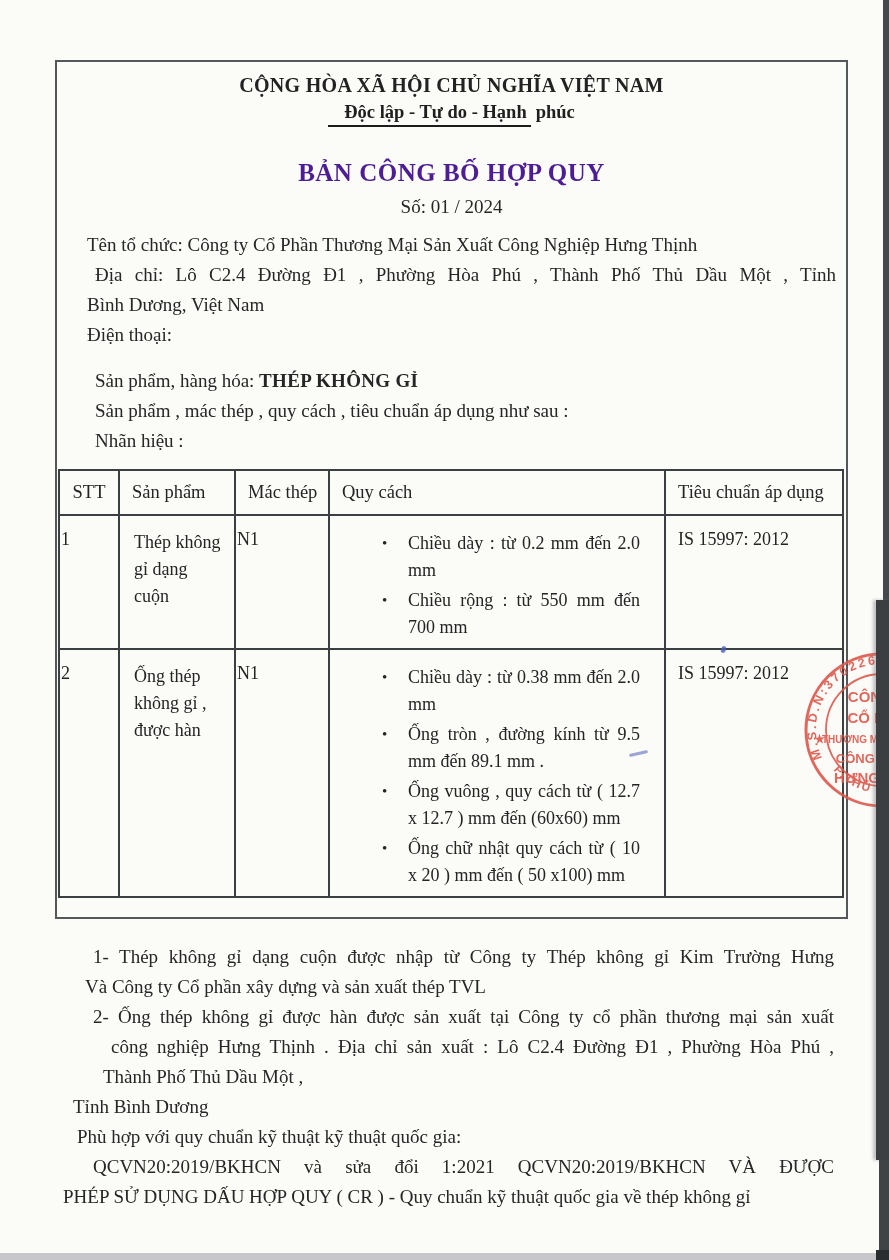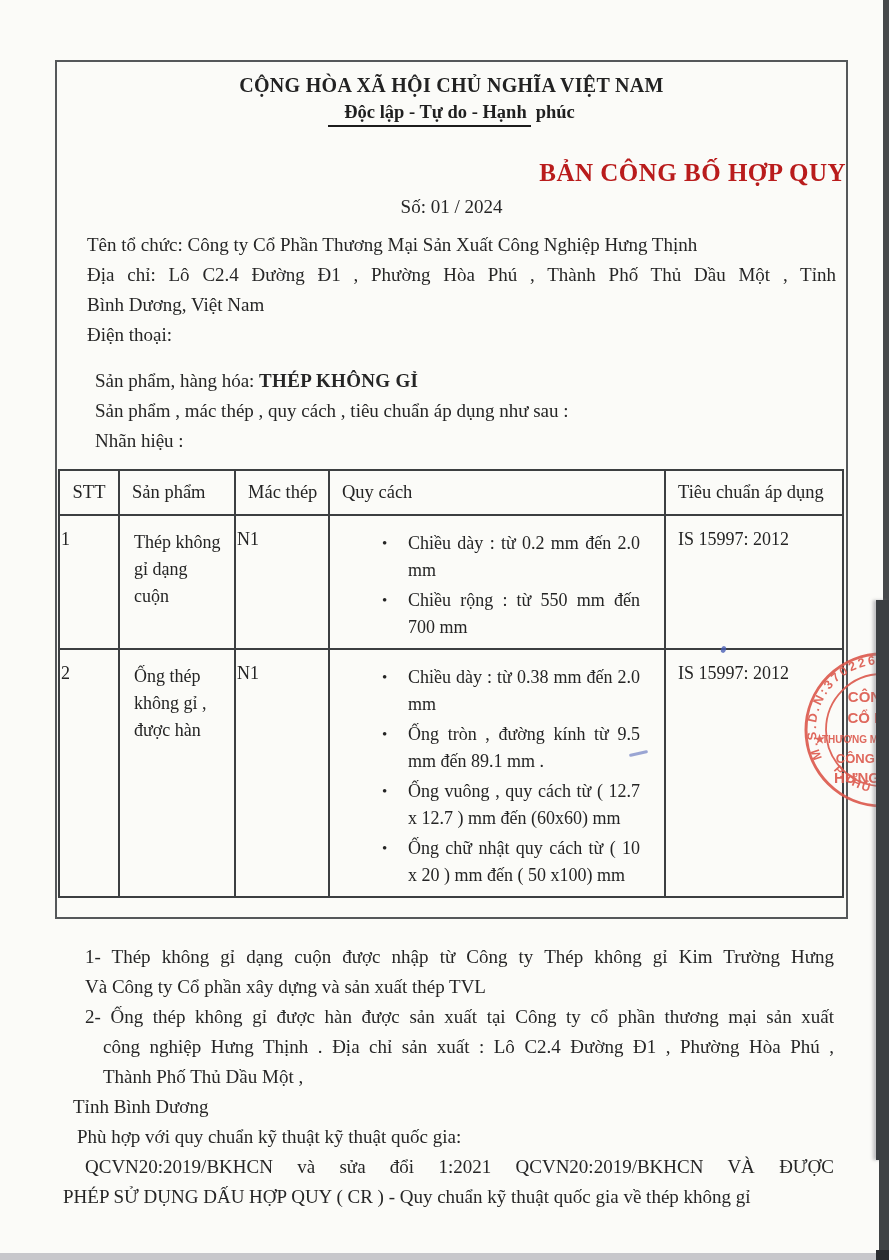--- a/index.html
+++ b/index.html
@@ -14,25 +14,25 @@
   .frame{
     position:absolute;left:55px;top:60px;width:793px;height:859px;
     border:2px solid #55585a;box-sizing:border-box;background:transparent;
   }
   
   .hdr{ text-align:center; padding-top:12px; }
   .nat-title{ font-size:20px;font-weight:bold;letter-spacing:.3px;color:#222; }
   .motto{ margin-top:5px;font-size:18.5px;font-weight:bold;color:#1f1f1f; }
   .motto .u{ border-bottom:2px solid #1c1c1c;padding:0 4px 2px 16px;display:inline-block; }
   .motto .tail{ padding-left:5px; }
-  .doc-title{ margin-top:32px;font-size:25px;font-weight:bold;letter-spacing:.5px;color:#b91c1c;text-align:right; }
+  .doc-title{ margin-top:32px;font-size:25px;font-weight:bold;letter-spacing:.5px;color:#4c1d95; }
   .doc-number{ margin-top:9px;font-size:19px; }
   
   .info{ margin-top:12px;padding:0 10px 0 30px;font-size:19px;line-height:30px; }
-  .line-just{ text-align:justify; text-align-last:justify; }
+  .line-just{ text-align:justify; text-align-last:justify;margin-left:8px; }
   .product{ padding-left:38px;padding-right:10px;font-size:19px;line-height:30px;margin-top:16px; }
   .product b{ letter-spacing:.3px; }
   
   table.spec{
     border-collapse:collapse;table-layout:fixed;
     margin:13px 0 0 1px;width:784px;
     font-size:18px;color:#242424;
   }
   table.spec td,table.spec th{
     border:2px solid #3c3f41;vertical-align:top;

